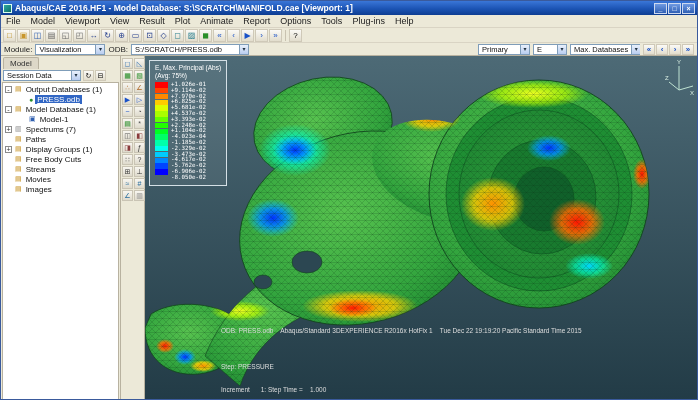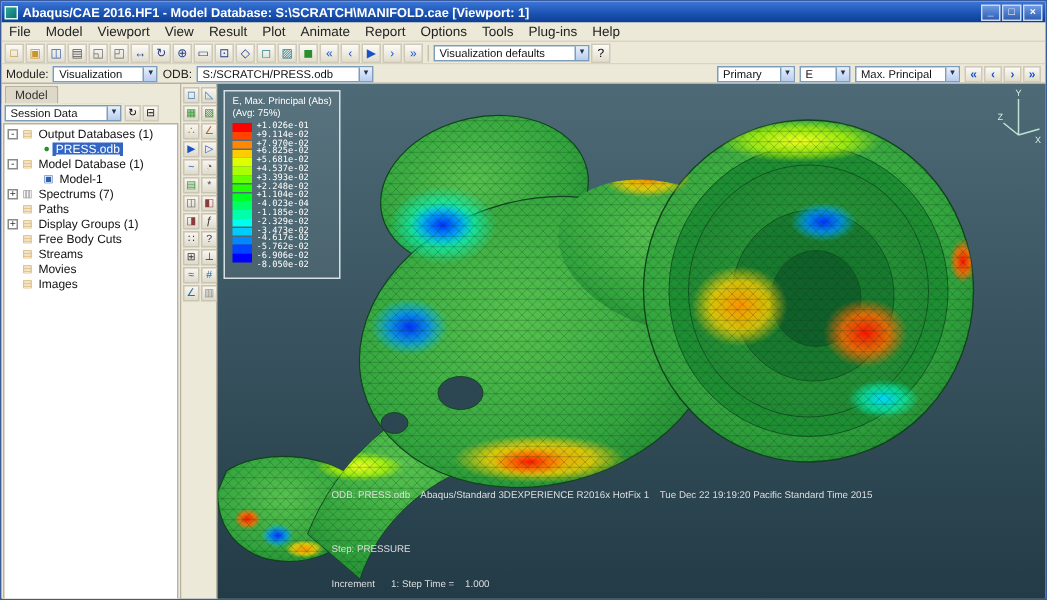--- a/index.html
+++ b/index.html
@@ -133,24 +133,20 @@
         <span class="tb-icon" style="color: rgb(42, 127, 143);">◻</span>
         <span class="tb-icon" style="color: rgb(42, 127, 143);">▨</span>
         <span class="tb-icon" style="color: rgb(42, 143, 42);">◼</span>
         <span class="tb-icon" style="color: rgb(26, 82, 200);">«</span>
         <span class="tb-icon" style="color: rgb(26, 82, 200);">‹</span>
         <span class="tb-icon" style="color: rgb(26, 82, 200);">▶</span>
         <span class="tb-icon" style="color: rgb(26, 82, 200);">›</span>
         <span class="tb-icon" style="color: rgb(26, 82, 200);">»</span>
       </span>
     <span class="tb-sep"></span>
-    <span class="combo" style="width:104px">
-      <span style="flex:1">Visualization defaults</span>
-      <span class="arrow">▾</span>
-    </span>
     <span class="tb-icon">?</span>
   </div>
 
   <div class="contextbar">
     <span>Module:</span>
     <span class="combo" style="width:70px">
       <span style="flex:1">Visualization</span>
       <span class="arrow">▾</span>
     </span>
     <span>ODB:</span>
@@ -161,21 +157,21 @@
     <span class="ctx-spacer"></span>
     <span class="combo" style="width:52px">
       <span style="flex:1">Primary</span>
       <span class="arrow">▾</span>
     </span>
     <span class="combo" style="width:34px">
       <span style="flex:1">E</span>
       <span class="arrow">▾</span>
     </span>
     <span class="combo" style="width:70px">
-      <span style="flex:1">Max. Principal</span>
+      <span style="flex:1">Max. Databases</span>
       <span class="arrow">▾</span>
     </span>
     <span class="tb-group">
 
     <span class="frame-btn">«</span>
         <span class="frame-btn">‹</span>
         <span class="frame-btn">›</span>
         <span class="frame-btn">»</span>
       </span>
   </div>

